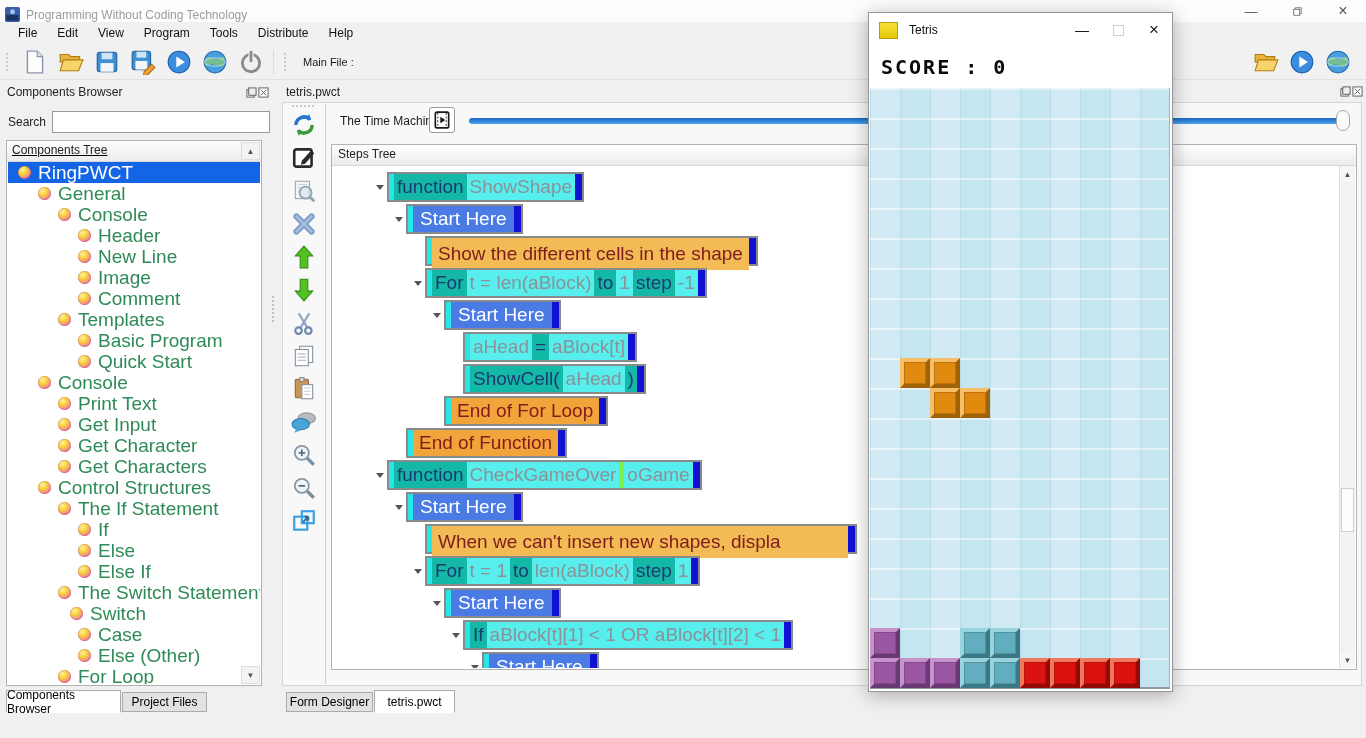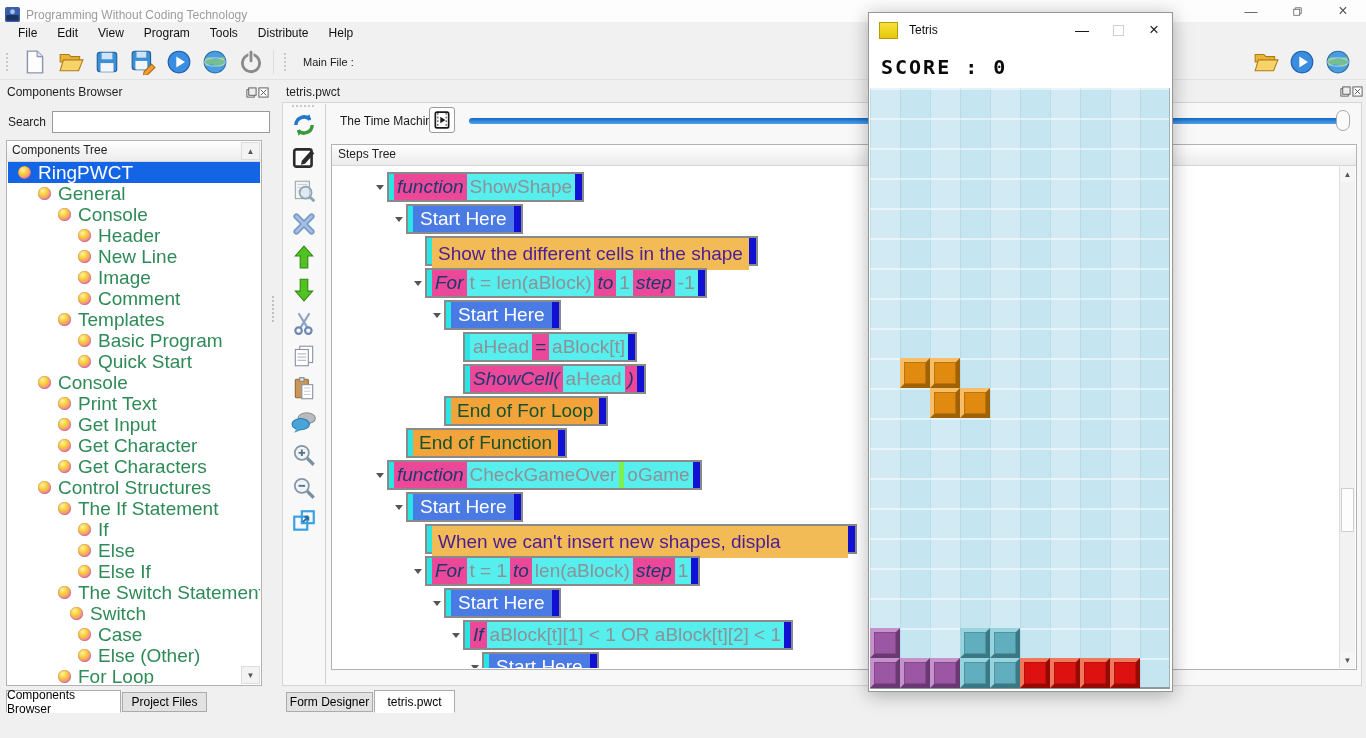--- a/index.html
+++ b/index.html
@@ -21,21 +21,21 @@
   .toolbar{position:absolute;left:0;top:44px;width:1366px;height:36px;background:#f1f1f1;border-bottom:1px solid #e2e2e2;display:flex;align-items:center;box-sizing:border-box;}
   .tb-grip{width:4px;height:18px;border-left:2px dotted #c9c9c9;margin:0 5px 0 6px;}
   .tb-icon{width:26px;height:26px;margin:0 5px;}
   .tb-sep{width:1px;height:24px;background:#dcdcdc;margin:0 4px;}
   .main-file-label{font-size:11px;color:#1a1a1a;margin-left:8px;}
   .toolbar-right{position:absolute;right:10px;top:0;height:36px;display:flex;align-items:center;}
 
   
   .lp-title{position:absolute;left:7px;top:85px;font-size:12px;color:#222;}
   .hdr-ic{position:absolute;width:11px;height:11px;}
-  .ctree-box{position:absolute;left:6px;top:140px;width:256px;height:546px;background:#fff;border:1px solid #b2b2b2;box-sizing:border-box;}
+  .ctree-box{position:absolute;left:6px;top:140px;width:256px;height:546px;background:#fff;border:1px solid #b2b2b2;box-sizing:border-box;text-decoration:underline;}
   .ctree-header{height:20px;line-height:19px;font-size:12px;color:#222;padding-left:5px;background:linear-gradient(#fefefe,#ececec);border-bottom:1px solid #d6d6d6;}
   .sb-btn{position:absolute;width:17px;height:16px;background:#f3f3f3;border:1px solid #ddd;display:flex;align-items:center;justify-content:center;font-size:8px;color:#555;}
   .ctree-items{position:absolute;left:1px;right:1px;top:21px;bottom:1px;overflow:hidden;}
   .ct-row{height:21px;display:flex;align-items:center;font-size:19px;color:#2e8b57;white-space:nowrap;}
   .ct-row.sel{background:#1465e6;color:#fff;}
   .sphere{width:13px;height:13px;border-radius:50%;margin-right:7px;flex:0 0 13px;
           background:radial-gradient(circle at 36% 30%,#fff2a8 0%,#f8cc30 38%,#f2938c 62%,#e05a8a 82%,#b93e67 100%);
           box-shadow:inset 0 0 1px rgba(120,20,60,.8);}
   .search-label{position:absolute;left:8px;top:115px;font-size:12px;color:#222;}
   .search-input{position:absolute;left:52px;top:111px;width:208px;height:20px;border:1px solid #9a9a9a;font-size:12px;padding:0 4px;background:#fff;box-sizing:content-box;}
@@ -60,26 +60,26 @@
   .steps-box{position:absolute;left:331px;top:144px;width:1026px;height:526px;background:#fff;border:1px solid #b2b2b2;box-sizing:border-box;}
   .steps-header{height:20px;line-height:19px;font-size:12px;color:#222;padding-left:6px;background:linear-gradient(#fefefe,#ececec);border-bottom:1px solid #d6d6d6;}
   .steps-items{position:absolute;left:1px;right:17px;top:21px;bottom:1px;overflow:hidden;padding-top:5px;}
   .step-row{height:32px;display:flex;align-items:center;white-space:nowrap;}
   .arrow{width:14px;flex:0 0 14px;display:flex;align-items:center;justify-content:center;}
   .arrow i{width:0;height:0;border-left:4px solid transparent;border-right:4px solid transparent;border-top:5px solid #555;}
   .node{display:inline-flex;align-items:stretch;height:30px;box-sizing:border-box;border:2px solid #8a8a8a;font-size:19px;}
   .n-stripe{width:5px;background:#29e6e6;flex:0 0 5px;}
   .n-endbar{width:7px;background:#1111d6;flex:0 0 7px;}
   .sg{display:flex;align-items:center;padding:0 3px;}
-  .sg.k{background:#ec4899;color:#1d3a70;font-style:italic;}
+  .sg.k{background:#14b8a6;color:#1d3a70;}
   .sg.v{background:#57eeee;color:#8b9298;}
   .sg.gap{background:#7df04e;width:5px;padding:0;flex:0 0 5px;}
   .sg.start{background:#4a7ae4;color:#fff;padding:0 7px;}
-  .sg.comment{background:#f2bb55;color:#4c1d95;padding:16px 6px;}
-  .sg.endtxt{background:#f2a33a;color:#14532d;padding:5px 6px;text-align:right;}
+  .sg.comment{background:#f2bb55;color:#7f1d1d;padding:16px 6px;}
+  .sg.endtxt{background:#f2a33a;color:#7f1d1d;padding:5px 6px;text-align:right;}
 
   .vscroll{position:absolute;right:1px;top:21px;bottom:1px;width:16px;background:#f2f2f2;border-left:1px solid #ddd;box-sizing:border-box;}
   .vs-btn{position:absolute;left:0;width:15px;height:16px;background:#f6f6f6;display:flex;align-items:center;justify-content:center;font-size:8px;color:#555;}
   .vs-thumb{position:absolute;left:1px;top:322px;width:13px;height:44px;background:#fdfdfd;border:1px solid #cfcfcf;box-sizing:border-box;}
 
   
   .tetris-win{position:absolute;left:868px;top:12px;width:303px;height:678px;background:#fff;border:1px solid #979797;box-shadow:0 3px 18px rgba(0,0,0,.30);z-index:50;box-sizing:content-box;}
   .t-titlebar{height:34px;display:flex;align-items:center;}
   .t-icon{width:17px;height:15px;background:linear-gradient(#f7e13a,#e6c70a);border:1px solid #b69d06;margin-left:10px;}
   .t-title{font-size:12px;color:#0d0d0d;margin-left:11px;}

